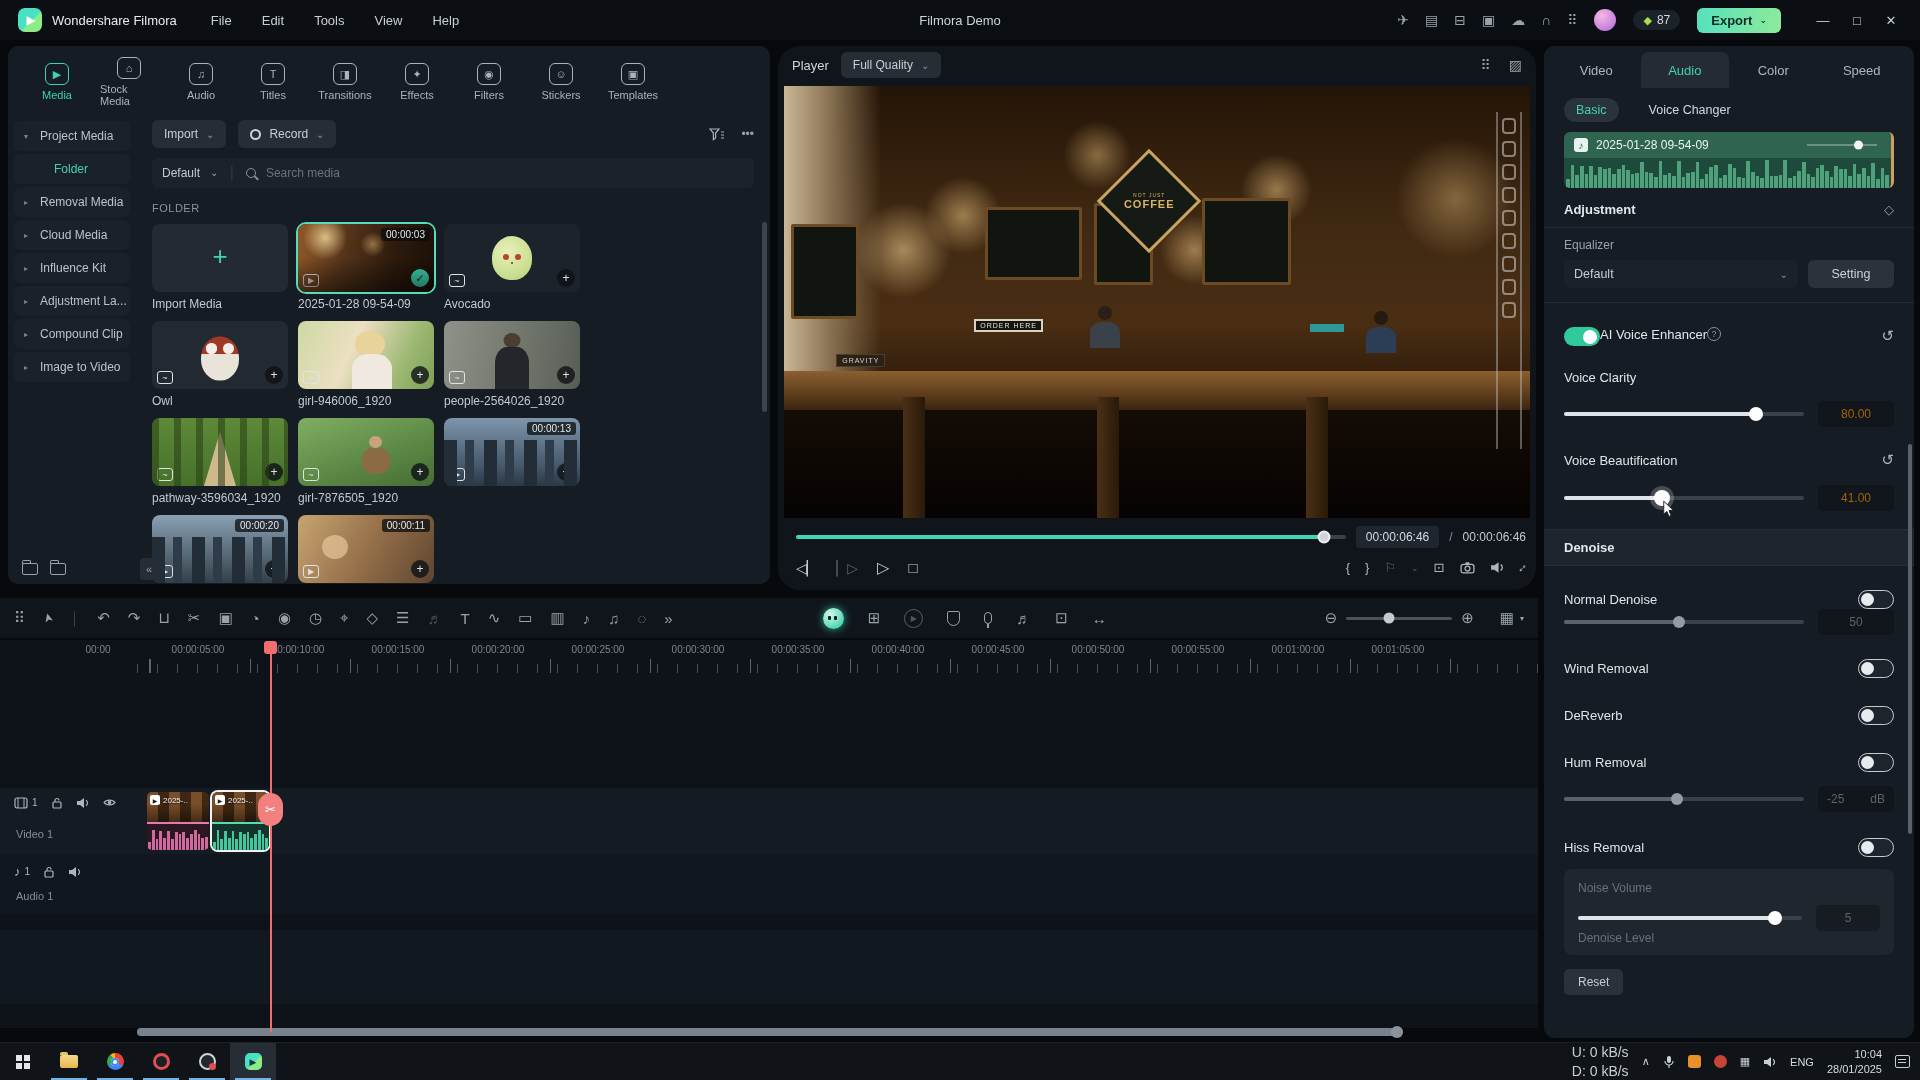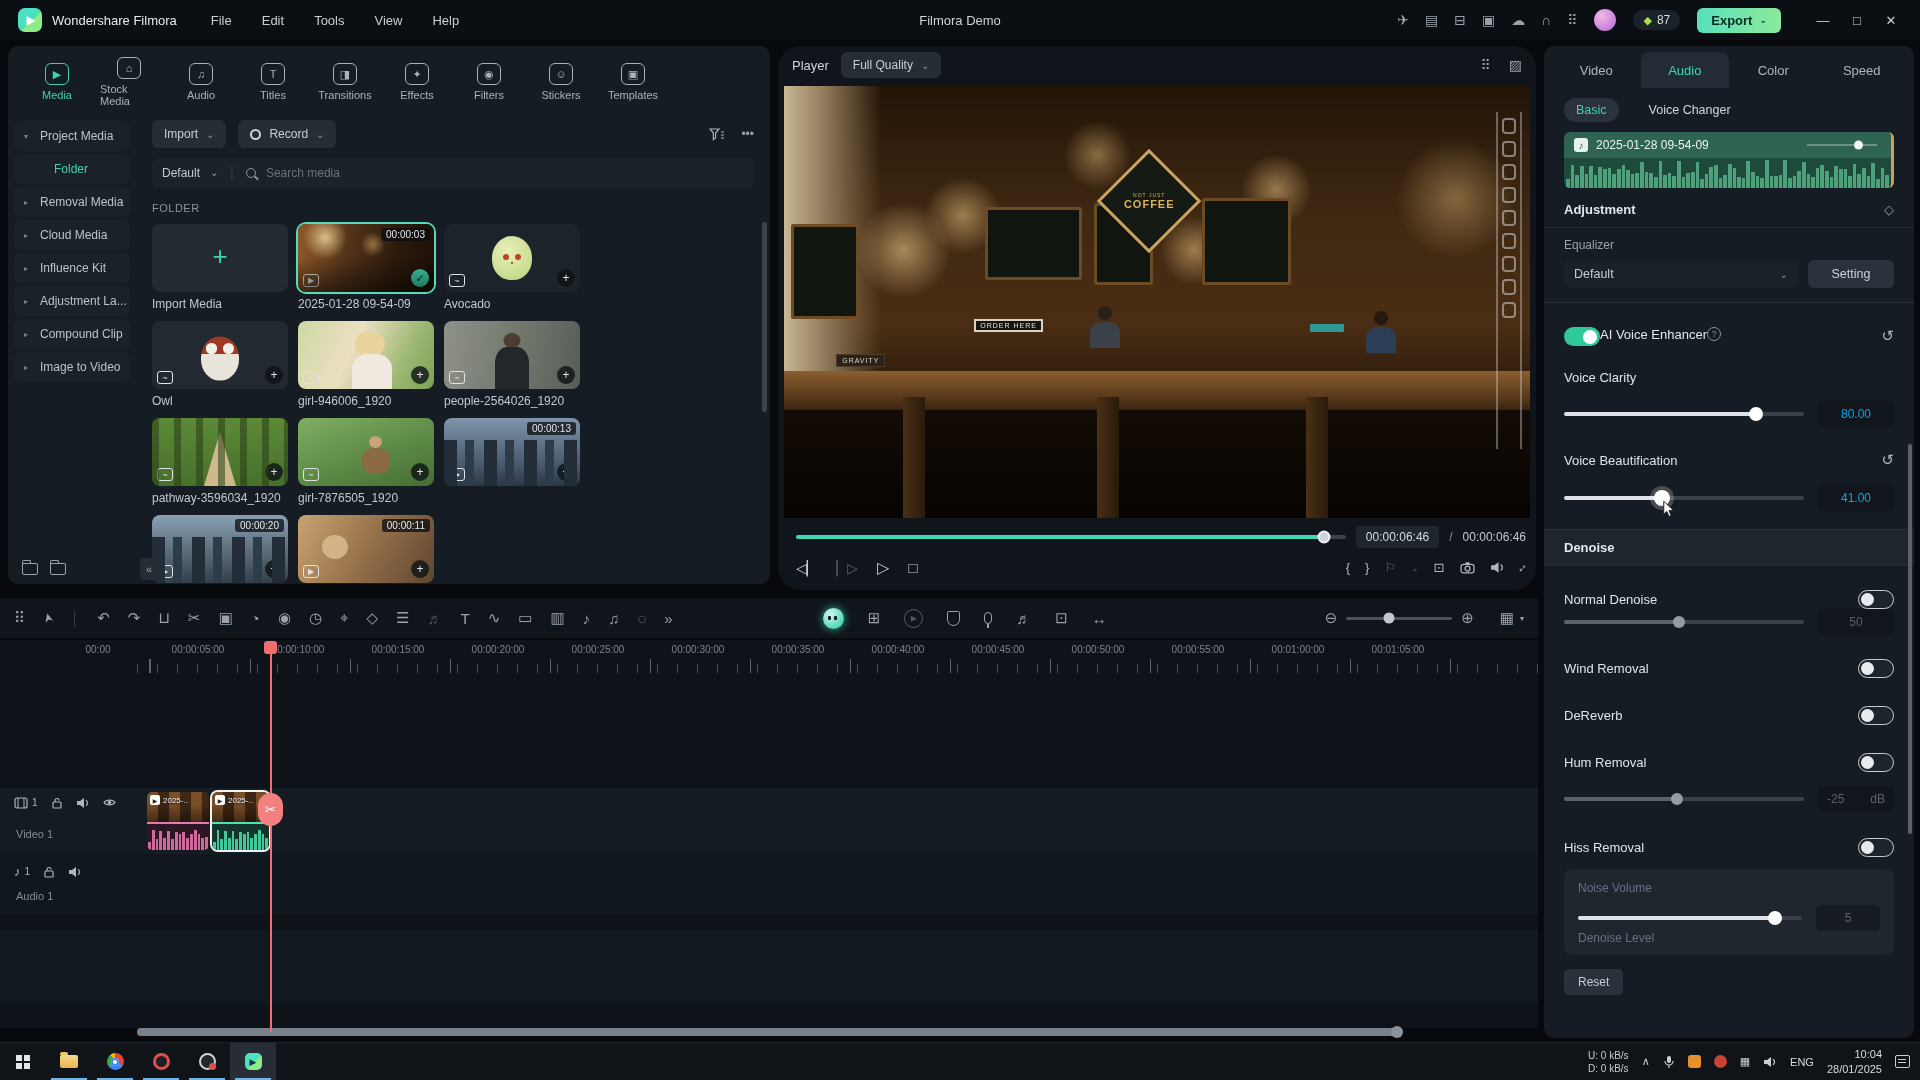--- a/index.html
+++ b/index.html
@@ -178,21 +178,21 @@
 .ctl-lbl{margin-top:24px;font-size:13px;color:#dfe4ea;display:flex;align-items:center}
 .ctl-lbl .rst{margin-left:auto;color:#aeb5bd;font-size:15px}
 .srow{display:flex;align-items:center;gap:14px;margin-top:16px}
 .slider{flex:1;height:4px;border-radius:2px;background:#3a414b;position:relative}
 .slider .fill{position:absolute;left:0;top:0;bottom:0;border-radius:2px;background:#dfe3e7}
 .slider .knob{position:absolute;top:50%;transform:translate(-50%,-50%);width:14px;height:14px;border-radius:50%;background:#fff}
 .slider.dis .fill{background:#5b626b}
 .slider.dis .knob{width:12px;height:12px;background:#949ba3}
 .slider .knob.ring{width:16px;height:16px;box-shadow:0 0 0 4px rgba(255,255,255,.22)}
 .cursor{position:absolute;top:4px;z-index:5}
-.valbox{width:76px;height:26px;border-radius:5px;background:#11161c;display:flex;align-items:center;justify-content:center;font-size:12px;color:#0ea5e9;flex:none}
+.valbox{width:76px;height:26px;border-radius:5px;background:#11161c;display:flex;align-items:center;justify-content:center;font-size:12px;color:#a16207;flex:none}
 .valbox.dim{color:#5c636d}
 .valbox.units{justify-content:space-between;padding:0 9px}
 .band{margin:18px -20px 0;padding:10px 20px;background:#1f252d;font-size:13px;font-weight:bold;color:#e2e7ec;border-top:1px solid #262d35;border-bottom:1px solid #262d35}
 .trow{display:flex;align-items:center;margin-top:24px}
 .trow .tlbl{font-size:13px;color:#dfe4ea}
 .trow .tgl{margin-left:auto}
 .hisscard{margin-top:12px;background:#1f262e;border-radius:8px;padding:12px 14px 10px}
 .hisscard .hlbl{font-size:12px;color:#667080}
 .hisscard .srow{margin-top:10px}
 .hisscard .valbox{width:64px;background:#171c22}
@@ -255,21 +255,21 @@
 .winlogo i{background:#e3e6ea}
 .folder{width:18px;height:13px;background:linear-gradient(180deg,#f5d98a,#e8b54e);border-radius:2px;position:relative}
 .folder::before{content:"";position:absolute;left:0;top:-3px;width:8px;height:3px;background:#e8c668;border-radius:2px 2px 0 0}
 .chrome{width:17px;height:17px;border-radius:50%;background:conic-gradient(#ea4335 0 33%,#4285f4 33% 66%,#34a853 66% 90%,#fbbc05 90%);position:relative}
 .chrome::after{content:"";position:absolute;left:50%;top:50%;transform:translate(-50%,-50%);width:8px;height:8px;border-radius:50%;background:#fff;box-shadow:inset 0 0 0 2px #4285f4}
 .redapp{width:17px;height:17px;border-radius:50%;background:#1c1f24;border:3px solid #e04f4f}
 .obsapp{width:17px;height:17px;border-radius:50%;background:#23272e;border:2px solid #cfd4da;position:relative}
 .obsapp::after{content:"";position:absolute;right:-2px;bottom:-2px;width:7px;height:7px;border-radius:50%;background:#e04f4f}
 .filapp{width:17px;height:17px;border-radius:5px;background:linear-gradient(135deg,#49e0c4 55%,#8cec87 55%);display:flex;align-items:center;justify-content:center;color:#12333f;font-size:9px;font-weight:bold}
 .tray{margin-left:auto;display:flex;align-items:center;gap:13px;padding-right:10px}
-.netspeed{font-size:10px;line-height:1.3;color:#c9ced4;text-align:left}
+.netspeed{font-size:14px;line-height:1.3;color:#c9ced4;text-align:left}
 .trayic{font-size:11px;color:#c9ced4}
 .chip{width:13px;height:13px;border-radius:3px}
 .chip.or{background:#e8902a}
 .chip.rd{background:#c94434;border-radius:50%}
 .lang{font-size:11px;color:#d6dbe0}
 .clockblk{font-size:11px;color:#d6dbe0;text-align:right;line-height:1.35}
 .notif{width:15px;height:13px;border:1.4px solid #c9ced4;border-radius:2px;position:relative}
 .notif::after{content:"";position:absolute;left:2px;top:3px;width:8px;height:1.4px;background:#c9ced4;box-shadow:0 3px 0 #c9ced4}
 </style>
 </head>

